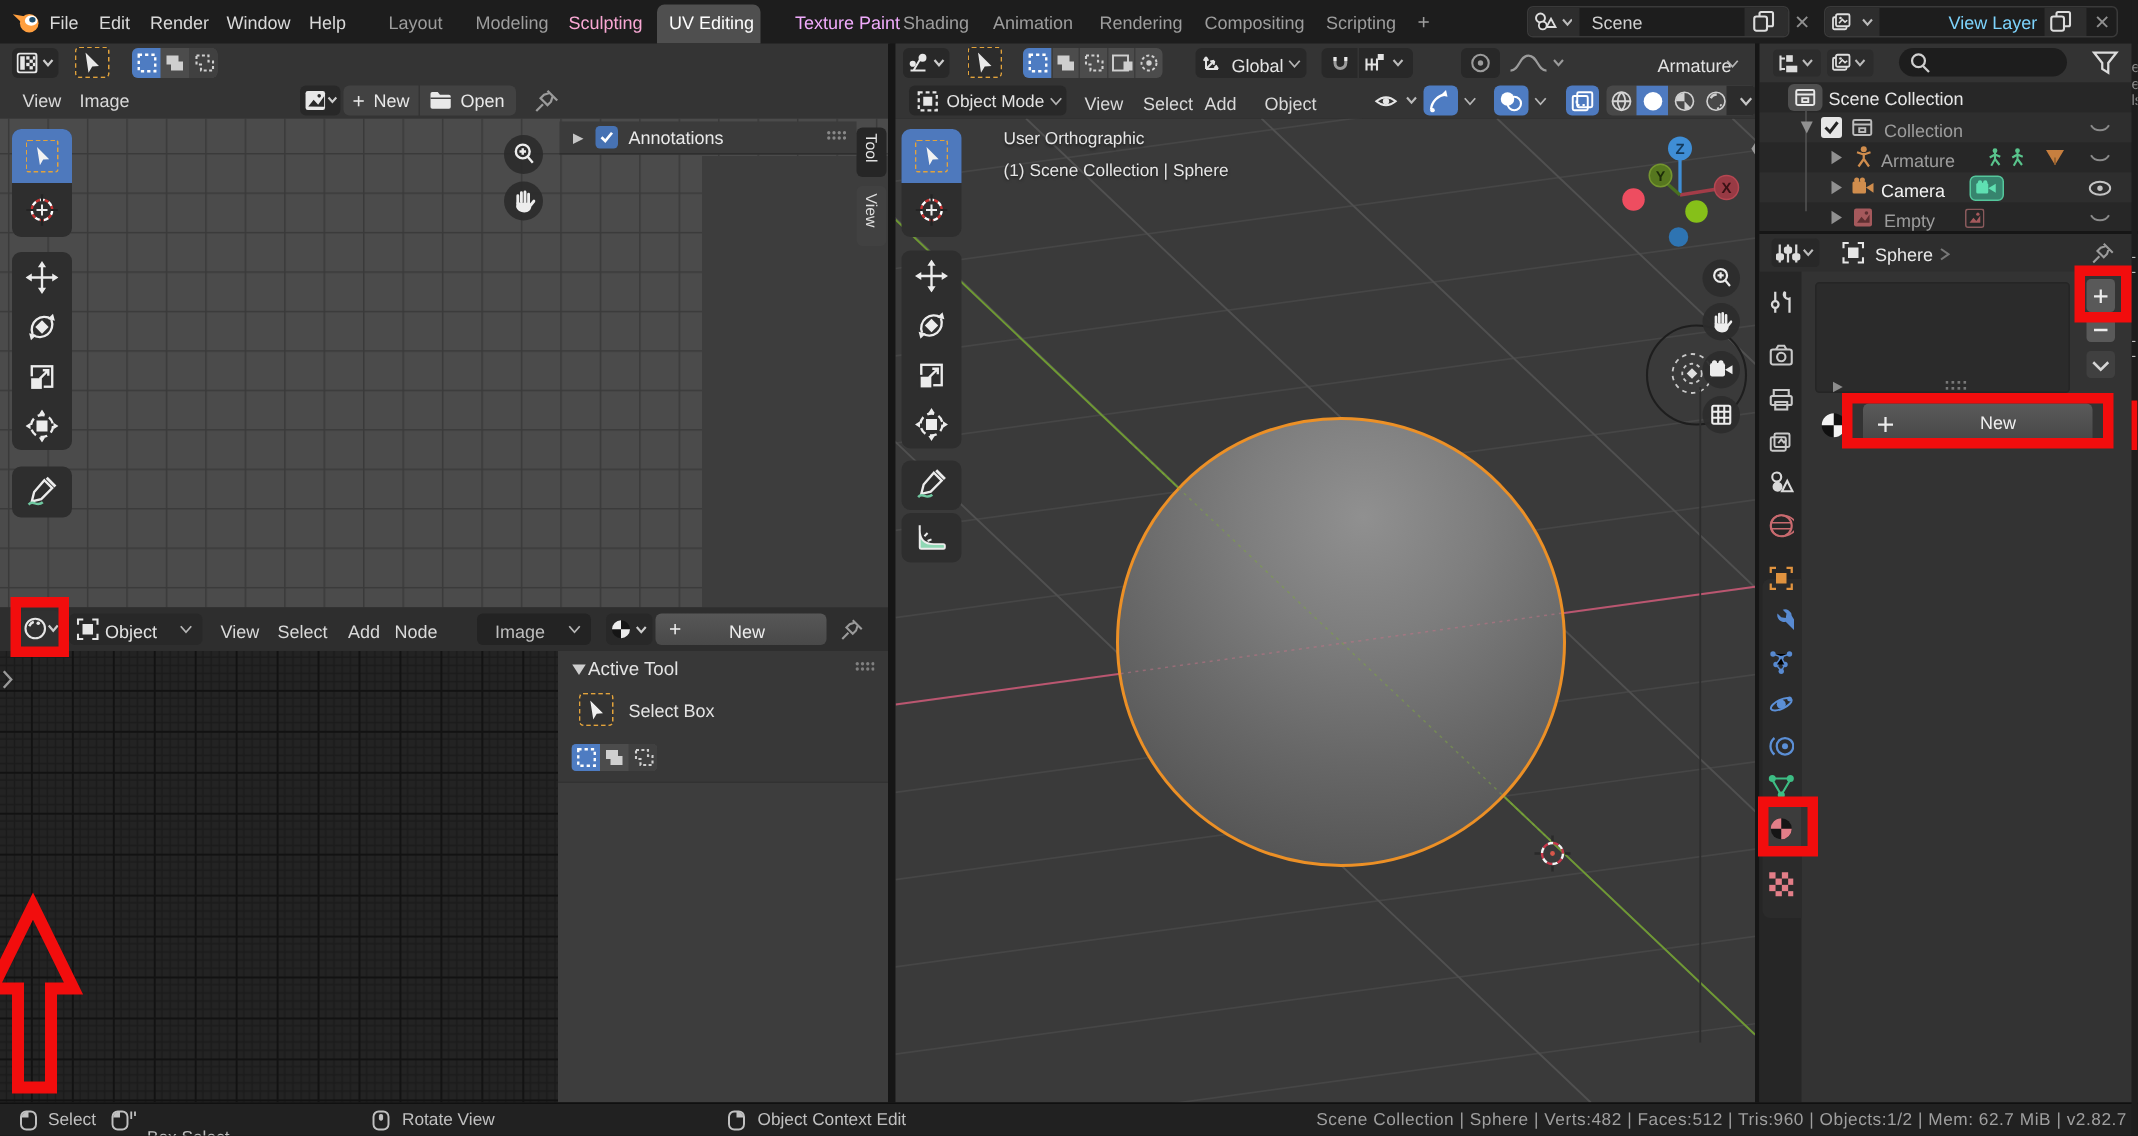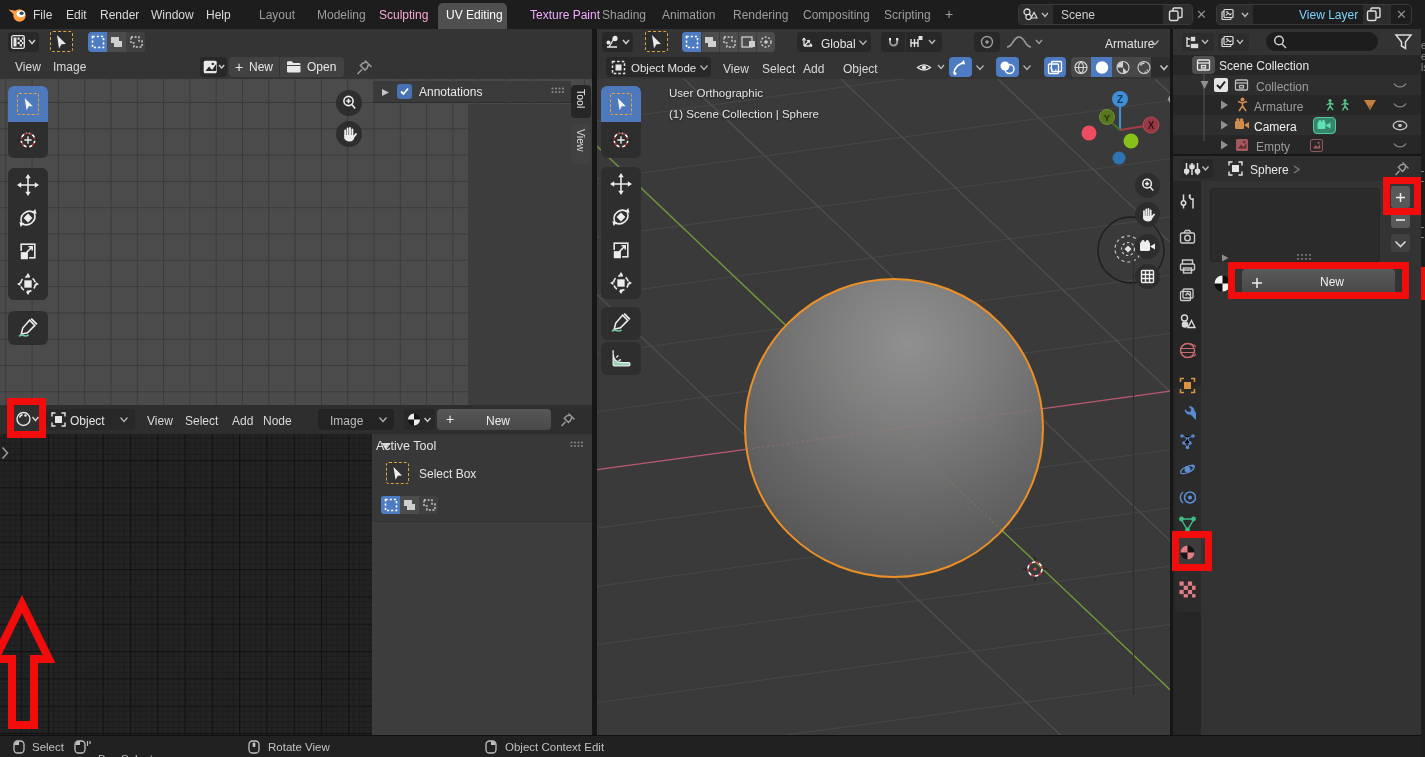--- a/index.html
+++ b/index.html
@@ -298,21 +298,21 @@
 </svg>
 <svg class="ab" style="left:1px;top:12px" width="8" height="14" viewBox="0 0 8 14">
         <path d="M1.5 1.5 L6.5 7 L1.5 12.5" fill="none" stroke="#9a9a9a" stroke-width="1.6"></path>
       </svg>
 
 <div class="ab" style="left:372px;top:0;width:220px;height:301px;background:#3d3d3d"></div>
 <div class="ab" style="left:372px;top:0;width:220px;height:88px;background:#383838;border-bottom:1px solid #323232"></div>
 <svg class="ab" style="left:381px;top:8px" width="10" height="9" viewBox="0 0 10 9">
         <path d="M0.5 1 h9 L5 8 Z" fill="#cfcfcf"></path>
       </svg>
-<span class="tx" style="left:376px;top:6px;color:#e4e4e4;font-size:12.5px">Active Tool</span>
+<span class="tx" style="left:392px;top:6px;color:#e4e4e4;font-size:12.5px">Active Tool</span>
 <svg class="ab" style="left:570px;top:7px" width="13" height="9" viewBox="0 0 13 9">
         <g fill="#808080">
           <circle cx="1.5" cy="1.5" r="1.1"></circle>
           <circle cx="5" cy="1.5" r="1.1"></circle>
           <circle cx="8.5" cy="1.5" r="1.1"></circle>
           <circle cx="12" cy="1.5" r="1.1"></circle>
           <circle cx="1.5" cy="5" r="1.1"></circle>
           <circle cx="5" cy="5" r="1.1"></circle>
           <circle cx="8.5" cy="5" r="1.1"></circle>
           <circle cx="12" cy="5" r="1.1"></circle>
@@ -931,20 +931,21 @@
 <svg class="ab" style="left:248px;top:4px" width="12" height="14" viewBox="0 0 12 14">
         <rect x="1" y="1" width="10" height="12" rx="3.5" fill="none" stroke="#c0c0c0" stroke-width="1.3"></rect>
         <rect x="4.6" y="2.6" width="2.8" height="4.5" rx="1.2" fill="#c0c0c0"></rect>
       </svg>
 <span class="tx" style="left:268px;top:6px;color:#c0c0c0;font-size:11.5px">Rotate View</span>
 <svg class="ab" style="left:485px;top:4px" width="12" height="14" viewBox="0 0 12 14">
         <rect x="1" y="1" width="10" height="12" rx="3.5" fill="none" stroke="#c0c0c0" stroke-width="1.3"></rect>
         <path d="M6 1.2 a4 4 0 0 1 4.6 3.8 L6 5 Z" fill="#c0c0c0"></path>
       </svg>
 <span class="tx" style="left:505px;top:6px;color:#c0c0c0;font-size:11.5px">Object Context Edit</span>
+<span class="tx" style="right:7px;top:6px;color:#9f9f9f;font-size:11.5px;letter-spacing:0.35px">Scene Collection | Sphere | Verts:482 | Faces:512 | Tris:960 | Objects:1/2 | Mem: 62.7 MiB | v2.82.7</span>
 </div>
 
 <div class="ab" id="edge" style="left:1421px;top:0;width:4px;height:757px;background:#1d1d1d">
 <span class="ab" style="left:0;top:40px;color:#8a8a8a;font-size:10px;line-height:11px">el<br>el<br>ls</span>
 <span class="ab" style="left:0;top:166px;color:#ccc;font-size:9px">--</span>
 <span class="ab" style="left:0;top:222px;color:#ccc;font-size:9px">--</span>
 <div class="ab" style="left:0;top:267px;width:4px;height:33px;background:#f20d0d"></div>
 </div>
 
 <div class="ab" id="annot" style="left:0;top:0;width:1425px;height:757px;pointer-events:none">

